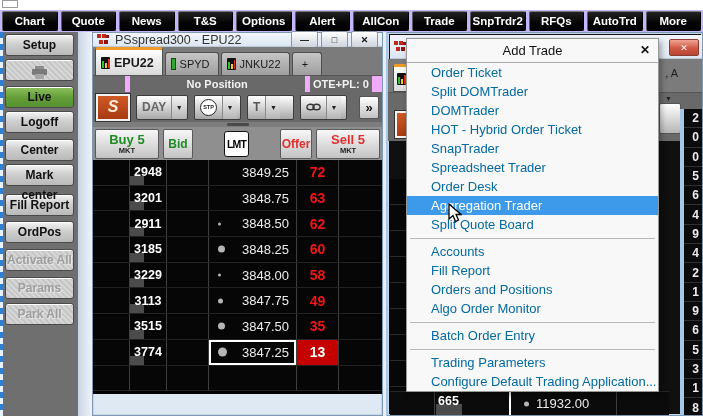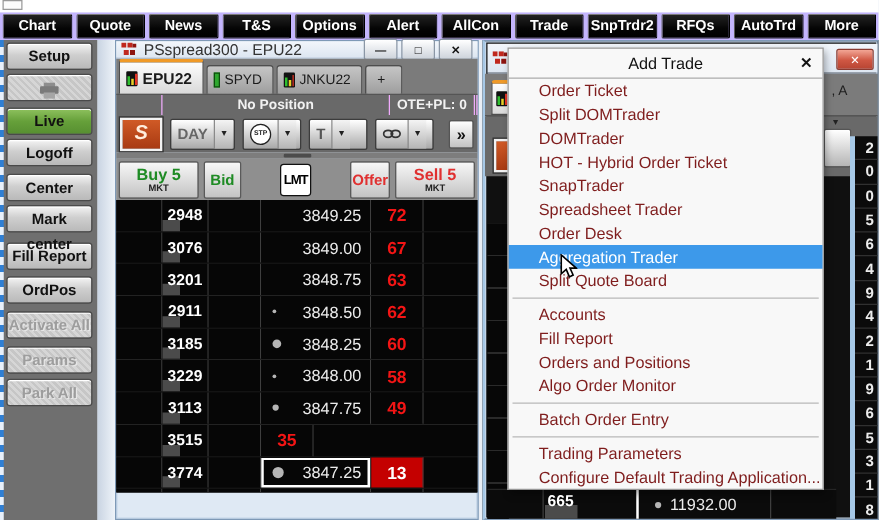--- a/index.html
+++ b/index.html
@@ -43,21 +43,21 @@
     border-radius:3px 3px 0 0;font-size:11px;color:#1b1b1b;}
   .tab.active{height:28px;background:linear-gradient(#fdfdfd,#d9d9d9);font-weight:bold;font-size:12.5px;border-top:3px solid #f09a28;}
   .tab.plus{width:30px;justify-content:center;}
   .sigicon{width:9px;height:12px;background:#111;border-radius:1px;position:relative;flex:none;}
   .sigicon i{position:absolute;bottom:1px;width:2px;}
   .sigicon .g{left:1px;height:7px;background:#2fbf2f;}
   .sigicon .y{left:4px;height:5px;background:#e8d02a;}
   .sigicon .r{left:7px;height:9px;background:#e03224;width:1.5px;}
   .baricon{width:5px;height:12px;background:#2ea82e;border:1px solid #0d4d0d;flex:none;}
   .posrow{height:16px;background:#696969;display:flex;color:#f2f2f2;font-size:11px;font-weight:bold;}
-  .posrow>div{display:flex;align-items:center;justify-content:center;border-right:1px solid #f0abfc;}
+  .posrow>div{display:flex;align-items:center;justify-content:center;border-right:5px solid #f0abfc;}
   .pr-a{width:37px;} .pr-b{width:182px;} .pr-c{width:68px;white-space:nowrap;} .pr-d{flex:1;border-right:none;}
   .toolbar{height:30px;background:#696969;display:flex;align-items:center;padding:0 3px;gap:6px;}
   .sbtn{width:34px;height:27px;background:linear-gradient(#d05a26,#a83a12);border:2px solid #f2f2f2;outline:1px solid #333;
     color:#ffeedd;font-weight:bold;font-style:italic;font-size:16px;display:flex;align-items:center;justify-content:center;}
   .dd{height:25px;display:flex;background:linear-gradient(#ffffff,#a8a8a8);border:1px solid #3c3c3c;border-radius:2px;overflow:hidden;}
   .dd .lab{display:flex;align-items:center;justify-content:center;padding:0 5px;font-size:12px;font-weight:bold;color:#666;}
   .dd .arr{width:15px;display:flex;align-items:center;justify-content:center;border-left:1px solid #8a8a8a;
     background:linear-gradient(#f4f4f4,#b5b5b5);font-size:7px;color:#222;}
   .stpcirc{width:17px;height:17px;border:1.6px solid #222;border-radius:50%;display:flex;align-items:center;justify-content:center;
     font-size:5.5px;font-weight:bold;color:#222;background:#fff;}
@@ -114,21 +114,21 @@
   .w2bottom .volbar{left:46px;width:26px;height:11px;}
   .w2bottom .vol{position:absolute;left:48px;top:2px;}
   .w2bottom .dot{left:134px;}
   .w2bottom .price{position:absolute;left:146px;top:4px;}
   
   .menu{position:absolute;left:406px;top:38px;width:253px;height:354px;background:#f8f8f8;border:1px solid #979797;
     box-shadow:2px 3px 6px rgba(0,0,0,.35);display:flex;flex-direction:column;}
   .menu-hdr{position:relative;height:24px;display:flex;align-items:center;justify-content:center;
     font-size:13px;color:#111;border-bottom:1px solid #ababab;}
   .menu-close{position:absolute;right:8px;top:4px;font-size:12px;font-weight:bold;color:#111;}
-  .mi{height:19px;display:flex;align-items:center;padding-left:24px;font-size:13px;color:#7f1d1d;white-space:nowrap;}
+  .mi{height:19px;display:flex;align-items:center;padding-left:24px;font-size:13px;color:#0369a1;white-space:nowrap;}
   .mi.hl{background:#3d99ea;color:#fff;}
   .msep{height:8px;position:relative;}
   .msep::after{content:"";position:absolute;left:3px;right:3px;top:4px;height:1px;background:#b8b8b8;}
   
   .cursor{position:absolute;left:448px;top:203px;z-index:50;}
 </style>
 </head>
 <body>
 
 <div class="screen">
@@ -341,35 +341,20 @@
           </div>
         <div class="lc c5">
             <span class="qty">72</span>
           </div>
         <div class="lc c6"></div>
       </div>
       <div class="lrow">
         <div class="lc c1"></div>
         <div class="lc c2">
             <span class="volbar"></span>
-            <span class="vol">3076</span>
-          </div>
-        <div class="lc c3"></div>
-        <div class="lc c4">
-            <span class="price">3849.00</span>
-          </div>
-        <div class="lc c5">
-            <span class="qty">67</span>
-          </div>
-        <div class="lc c6"></div>
-      </div>
-      <div class="lrow">
-        <div class="lc c1"></div>
-        <div class="lc c2">
-            <span class="volbar"></span>
             <span class="vol">3201</span>
           </div>
         <div class="lc c3"></div>
         <div class="lc c4">
             <span class="price">3848.75</span>
           </div>
         <div class="lc c5">
             <span class="qty">63</span>
           </div>
         <div class="lc c6"></div>
@@ -438,20 +423,24 @@
           </div>
         <div class="lc c6"></div>
       </div>
       <div class="lrow">
         <div class="lc c1"></div>
         <div class="lc c2">
             <span class="volbar"></span>
             <span class="vol">3515</span>
           </div>
         <div class="lc c3"></div>
+        <div class="lc c4">
+            <span class="dot d3"></span>
+            <span class="price">3847.50</span>
+          </div>
         <div class="lc c5">
             <span class="qty">35</span>
           </div>
         <div class="lc c6"></div>
       </div>
       <div class="lrow last">
         <div class="lc c1"></div>
         <div class="lc c2">
             <span class="volbar"></span>
             <span class="vol">3774</span>

